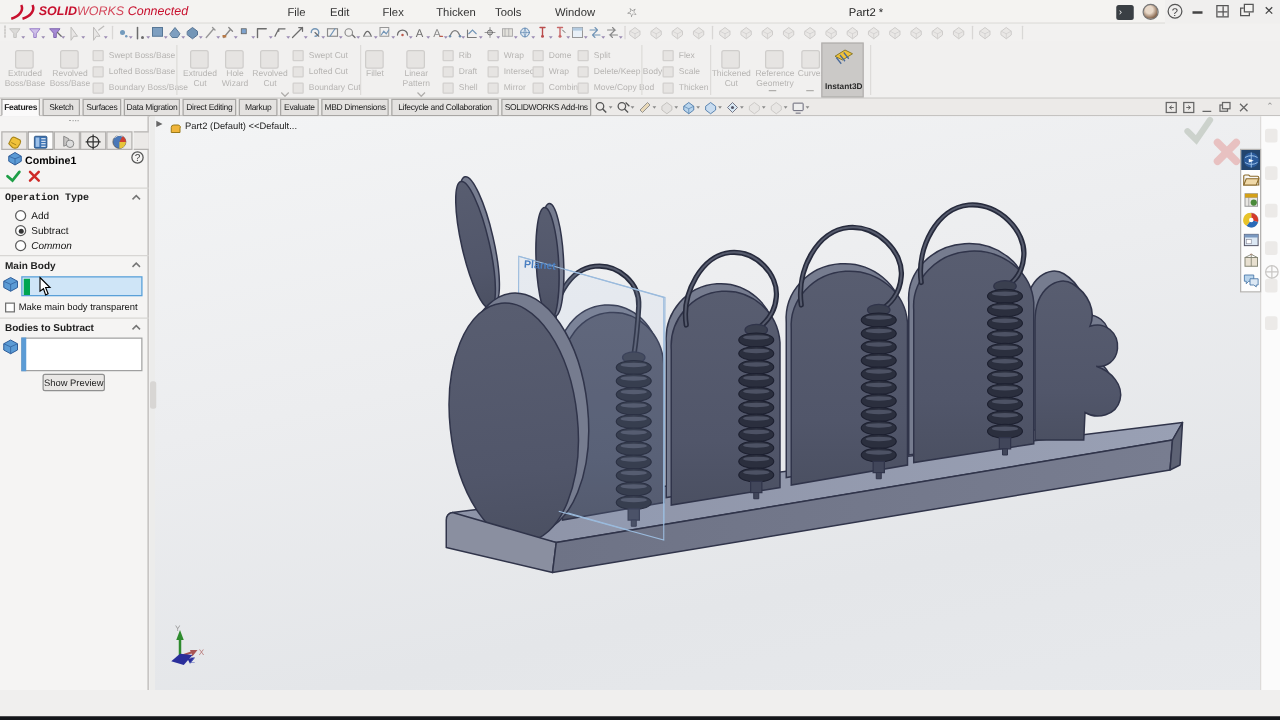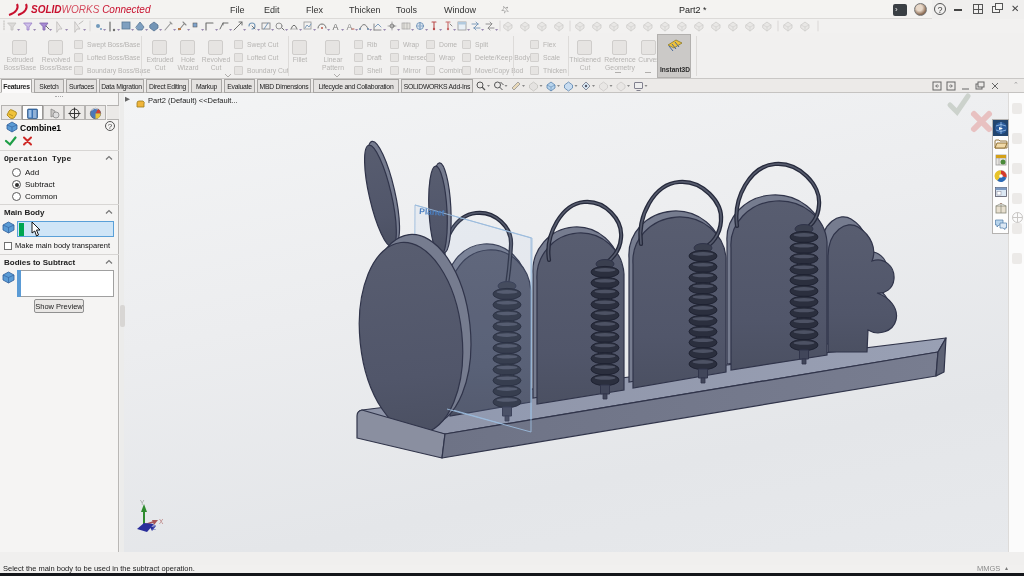--- a/index.html
+++ b/index.html
@@ -692,21 +692,21 @@
       <div class="abs txt" style="left:4px;top:61px;font-size:8px;font-weight:bold;color:#222;font-family:Liberation Mono, monospace;">Operation Type</div>
       <svg class="abs" style="left:105px;top:62px;" width="8" height="6" viewBox="0 0 8 6">
         <path d="M1 4.5 L4 1.5 L7 4.5" stroke="#777" stroke-width="1.2" fill="none"></path>
       </svg>
       <div class="abs" style="left:12px;top:75px;width:9px;height:9px;border-radius:50%;border:1px solid #5a5a5a;background:#fff;"></div>
       <div class="abs txt" style="left:25px;top:75px;font-size:8px;color:#111;">Add</div>
       <div class="abs" style="left:12px;top:87px;width:9px;height:9px;border-radius:50%;border:1px solid #5a5a5a;background:#fff;"></div>
       <div class="abs" style="left:14.5px;top:89.5px;width:4px;height:4px;border-radius:50%;background:#333;"></div>
       <div class="abs txt" style="left:25px;top:87px;font-size:8px;color:#111;">Subtract</div>
       <div class="abs" style="left:12px;top:99px;width:9px;height:9px;border-radius:50%;border:1px solid #5a5a5a;background:#fff;"></div>
-      <div class="abs txt" style="left:25px;top:99px;font-size:8px;color:#111;">Common</div>
+      <div class="abs txt" style="left:25px;top:99px;font-size:8px;color:#111;font-style:italic;">Common</div>
       <div class="abs" style="left:0;top:111px;width:119px;height:1px;background:#d8d6d4;"></div>
       <div class="abs txt" style="left:4px;top:115px;font-size:8px;font-weight:bold;color:#222;">Main Body</div>
       <svg class="abs" style="left:105px;top:116px;" width="8" height="6" viewBox="0 0 8 6">
         <path d="M1 4.5 L4 1.5 L7 4.5" stroke="#777" stroke-width="1.2" fill="none"></path>
       </svg>
       <svg class="abs" style="left:2px;top:128px;" width="13" height="13" viewBox="0 0 13 13">
         <path d="M1 4 L6.5 1 L12 4 L12 9 L6.5 12 L1 9 Z" fill="#5b9bd5" stroke="#2f5d99" stroke-width="0.8"></path>
         <path d="M1 4 L6.5 6.5 L12 4 M6.5 6.5 V12" stroke="#2f5d99" stroke-width="0.6" fill="none"></path>
       </svg>
       <div class="abs" style="left:17px;top:128px;width:97px;height:16px;background:#cfe5f7;border:1px solid #5aa0d8;"></div>
@@ -791,18 +791,13 @@
       </div>
       <div class="abs" style="left:0;top:96px;width:15px;height:16px;background:transparent;">
         <svg class="abs" style="left:1px;top:1px;" width="14" height="14" viewBox="0 0 14 14">
           <path d="M1.5 3 H9 V8 H5 L3 10 V8 H1.5 Z" fill="#b8d4ec" stroke="#4a78a8" stroke-width="0.7"></path>
           <path d="M6 6 H12.5 V11 H11 V12.5 L9 11 H6 Z" fill="#dce8f4" stroke="#4a78a8" stroke-width="0.7"></path>
         </svg>
       </div>
     </div>
 
 
-  <div class="abs" style="left:0;top:565px;width:1024px;height:8px;background:#f1f0ef;">
-    <div class="abs txt" style="left:3px;top:-1px;font-size:7.5px;color:#222;">Select the main body to be used in the subtract operation.</div>
-    <div class="abs txt" style="left:977px;top:-1px;font-size:7.5px;color:#8a8a8a;">MMGS</div>
-    <div class="abs txt" style="left:1005px;top:-1px;font-size:6px;color:#777;">▴</div>
-  </div>
   <div class="abs" style="left:0;top:573px;width:1024px;height:3px;background:#14161a;"></div>
 </div>
 </body></html>

